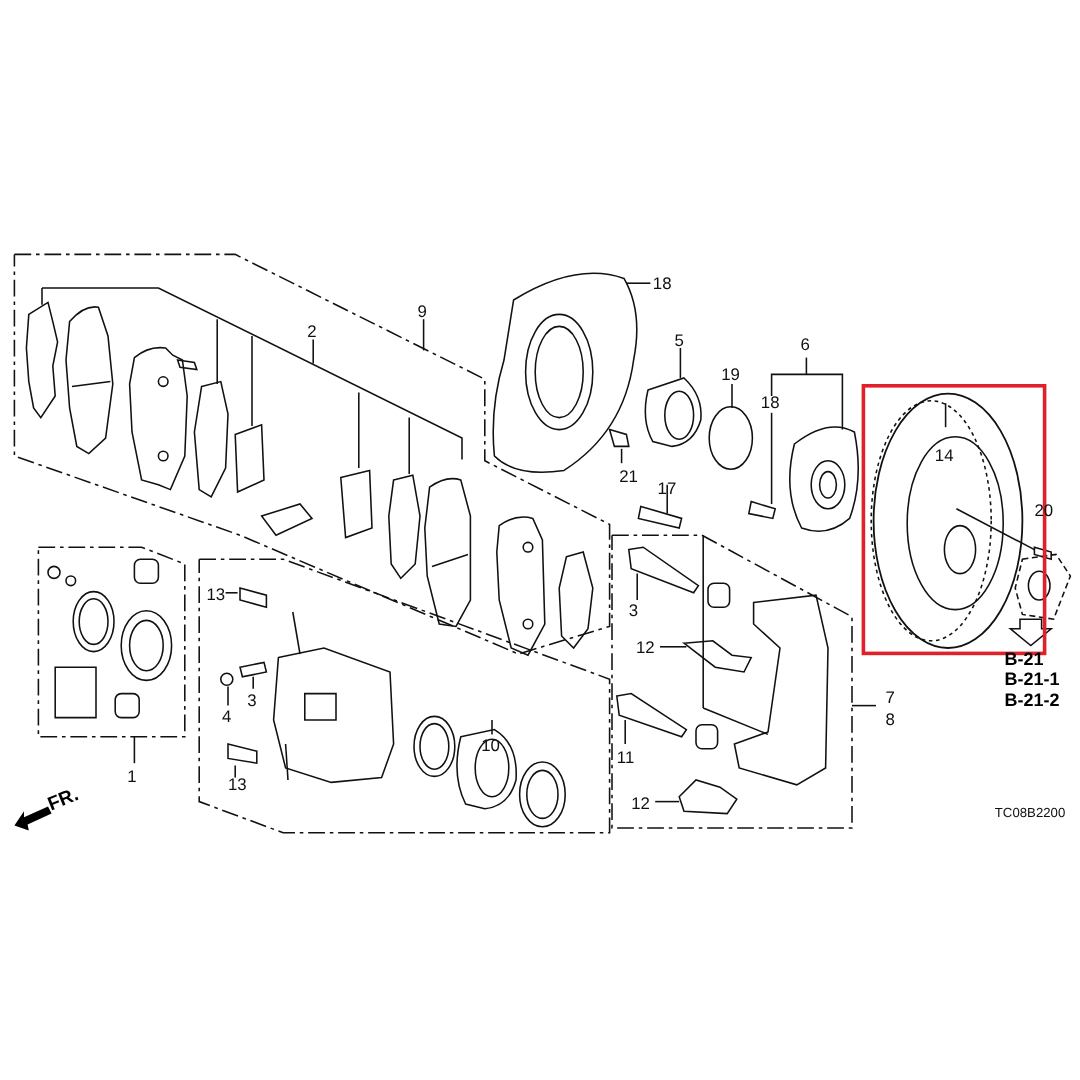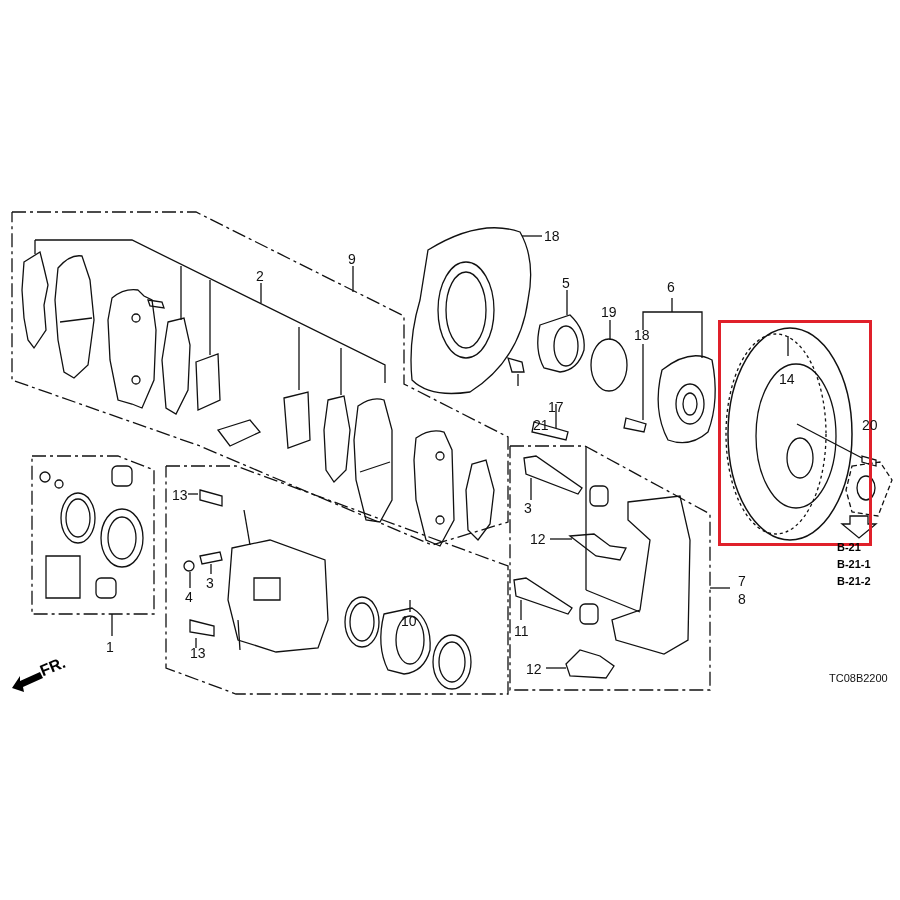--- a/index.html
+++ b/index.html
@@ -1,19 +1,19 @@
 <!DOCTYPE html>
 <html><head>
 <meta charset="utf-8">
 <style>
   html, body { margin: 0; padding: 0; background: #ffffff; }
   body { width: 900px; height: 900px; position: relative; overflow: hidden; font-family: "Liberation Sans", sans-serif; }
   #diagram { position: absolute; left: 0; top: 0; width: 900px; height: 900px; }
   .lbl { position: absolute; font-size: 14px; color: #111; line-height: 1; white-space: nowrap; }
-  .ref { position: absolute; font-size: 11px; font-weight: bold; color: #000; line-height: 1.08; white-space: nowrap; }
+  .ref { position: absolute; font-size: 15px; font-weight: bold; color: #000; line-height: 1.08; white-space: nowrap; }
   .code { position: absolute; font-size: 11px; color: #111; white-space: nowrap; margin-left: 39px; }
   .fr { position: absolute; left: 40px; top: 658px; font-size: 16px; font-weight: bold; transform: rotate(-22deg); color:#000; }
   .highlight { position: absolute; left: 718px; top: 320px; width: 154px; height: 226px; border: 3px solid #e0202a; box-sizing: border-box; }
   svg line, svg path, svg polyline, svg polygon, svg ellipse, svg circle, svg rect { vector-effect: non-scaling-stroke; }
 </style>
 </head>
 <body>
 
 <svg id="diagram" viewBox="0 0 900 900" xmlns="http://www.w3.org/2000/svg" fill="none" stroke="#111" stroke-width="1.3">
 
@@ -162,21 +162,21 @@
 <span class="lbl" style="left:526px;top:662px;">12</span>
 <span class="lbl" style="left:172px;top:488px;">13</span>
 <span class="lbl" style="left:190px;top:646px;">13</span>
 <span class="lbl" style="left:779px;top:324px;margin-top:48px;">14</span>
 <span class="lbl" style="left:544px;top:229px;">18</span>
 <span class="lbl" style="left:524px;top:501px;">3</span>
 <span class="lbl" style="left:548px;top:400px;">17</span>
 <span class="lbl" style="left:634px;top:328px;">18</span>
 <span class="lbl" style="left:601px;top:305px;">19</span>
 <span class="lbl" style="left:862px;top:418px;">20</span>
-<span class="lbl" style="left:533px;top:390px;margin-top:28px;">21</span>
+<span class="lbl" style="left:516px;top:390px;">21</span>
 
 <div class="ref" style="left:837px;top:542px;">B-21</div>
 <div class="ref" style="left:837px;top:559px;">B-21-1</div>
 <div class="ref" style="left:837px;top:576px;">B-21-2</div>
 
 <div class="code" style="left:790px;top:672px;">TC08B2200</div>
 
 <svg style="position:absolute;left:10px;top:664px;" width="36" height="30">
   <polygon points="2,24 10,12 10,17 30,8 33,14 13,23 14,28" fill="#000"></polygon>
 </svg>

